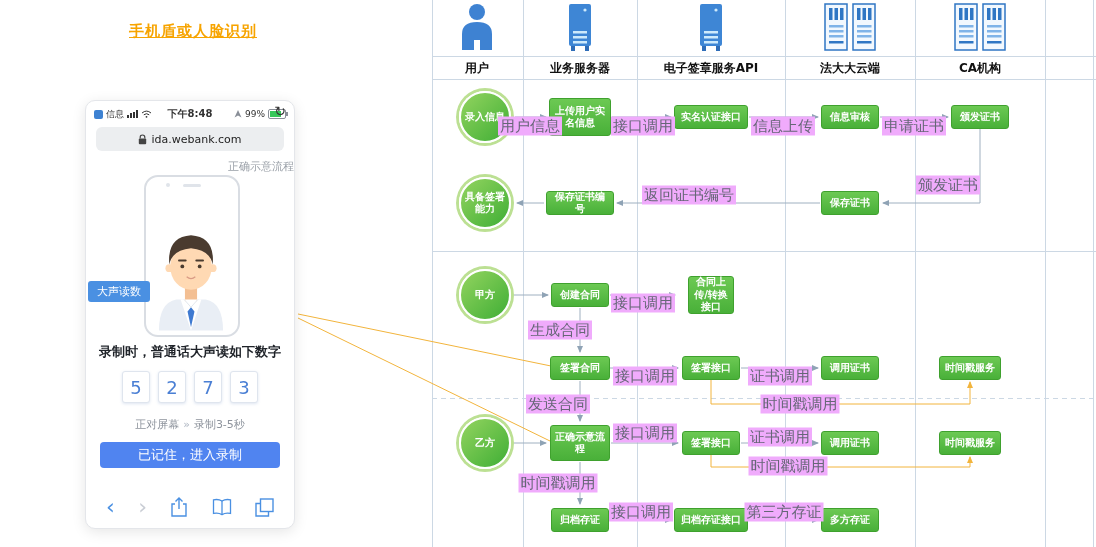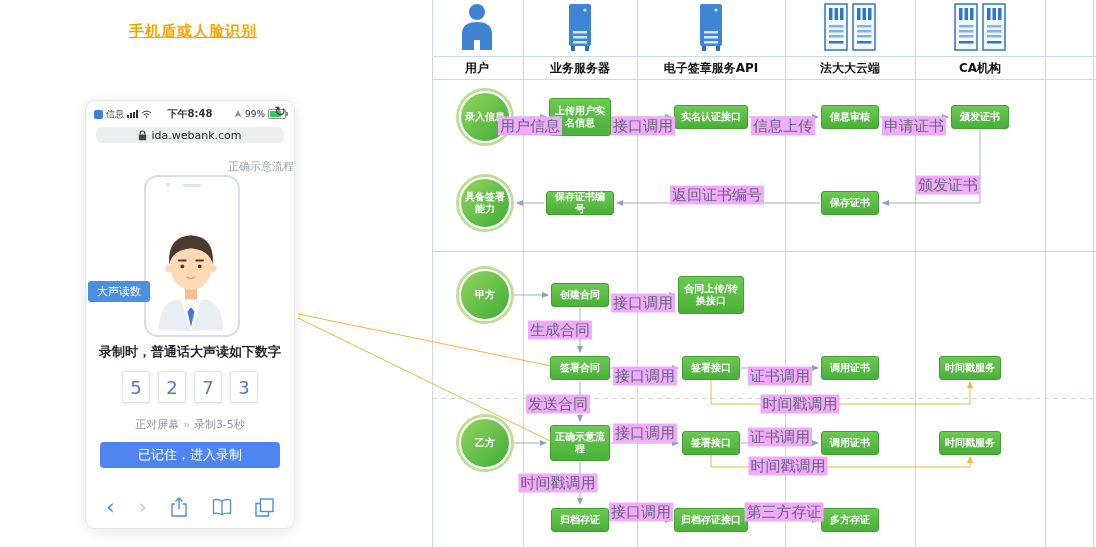--- a/index.html
+++ b/index.html
@@ -15,21 +15,21 @@
               font-size:9px;color:#333;}
   .sb-left{display:flex;align-items:center;gap:3px;flex:1;}
   .sb-time{font-weight:bold;font-size:10px;}
   .sb-right{flex:1;display:flex;justify-content:flex-end;align-items:center;gap:3px;}
   .app-chip{width:9px;height:9px;border-radius:2px;background:#3e82d2;display:inline-block;}
   .sig{display:inline-flex;align-items:flex-end;gap:1px;height:8px;}
   .sig i{width:2px;background:#333;display:block;}
   .battery{width:16px;height:8px;border:1px solid #8a8f98;border-radius:2px;position:relative;display:inline-block;}
   .battery::after{content:"";position:absolute;right:-3px;top:2px;width:2px;height:4px;background:#8a8f98;}
   .battery i{position:absolute;left:1px;top:1px;bottom:1px;width:11px;background:#35c759;display:block;}
-  .url-bar{position:absolute;top:26px;left:10px;right:10px;height:16px;background:#eceef0;border-radius:6px;
+  .url-bar{position:absolute;top:26px;left:10px;right:10px;height:24px;background:#eceef0;border-radius:6px;
            display:flex;align-items:center;justify-content:center;font-size:11px;color:#222;gap:4px;}
   .url-refresh{position:absolute;right:8px;top:2px;font-size:14px;color:#333;}
   .caption{position:absolute;top:58px;left:0;right:0;text-align:right;font-size:11px;color:#9aa0a8;}
   .illu-phone{position:absolute;left:58px;top:74px;width:92px;height:158px;border:2px solid #d9dde3;border-radius:14px;}
   .illu-speaker{position:absolute;top:7px;left:50%;transform:translateX(-50%);width:18px;height:3px;border-radius:2px;background:#e0e4ea;}
   .illu-cam{position:absolute;top:6px;left:20px;width:4px;height:4px;border-radius:50%;background:#e0e4ea;}
   .avatar{position:absolute;left:6px;bottom:4px;}
   .badge{position:absolute;left:2px;top:180px;background:#4a90e2;color:#fff;font-size:11px;
          padding:3px 9px;border-radius:3px;}
   .instruction{position:absolute;top:242px;left:0;right:0;text-align:center;font-size:13px;font-weight:bold;color:#1f2329;}
@@ -320,41 +320,41 @@
 
   <div class="gbox" style="left:580px;top:117px;width:62px;height:38px">上传用户实名信息</div>
   <div class="gbox" style="left:711px;top:117px;width:74px;height:24px">实名认证接口</div>
   <div class="gbox" style="left:850px;top:117px;width:58px;height:24px">信息审核</div>
   <div class="gbox" style="left:980px;top:117px;width:58px;height:24px">颁发证书</div>
 
   <div class="gbox" style="left:580px;top:203px;width:68px;height:24px">保存证书编号</div>
   <div class="gbox" style="left:850px;top:203px;width:58px;height:24px">保存证书</div>
 
   <div class="gbox" style="left:580px;top:295px;width:58px;height:24px">创建合同</div>
-  <div class="gbox" style="left:711px;top:295px;width:66px;height:38px">合同上传/转换接口</div>
+  <div class="gbox" style="left:711px;top:295px;width:46px;height:38px">合同上传/转换接口</div>
 
   <div class="gbox" style="left:580px;top:368px;width:60px;height:24px">签署合同</div>
   <div class="gbox" style="left:711px;top:368px;width:58px;height:24px">签署接口</div>
   <div class="gbox" style="left:850px;top:368px;width:58px;height:24px">调用证书</div>
   <div class="gbox" style="left:970px;top:368px;width:62px;height:24px">时间戳服务</div>
 
   <div class="gbox" style="left:580px;top:443px;width:60px;height:36px">正确示意流程</div>
   <div class="gbox" style="left:711px;top:443px;width:58px;height:24px">签署接口</div>
   <div class="gbox" style="left:850px;top:443px;width:58px;height:24px">调用证书</div>
   <div class="gbox" style="left:970px;top:443px;width:62px;height:24px">时间戳服务</div>
 
   <div class="gbox" style="left:580px;top:520px;width:58px;height:24px">归档存证</div>
   <div class="gbox" style="left:711px;top:520px;width:74px;height:24px">归档存证接口</div>
   <div class="gbox" style="left:850px;top:520px;width:58px;height:24px">多方存证</div>
 
   <span class="elabel" style="left:530px;top:126px">用户信息</span>
   <span class="elabel" style="left:643px;top:126px">接口调用</span>
   <span class="elabel" style="left:783px;top:126px">信息上传</span>
   <span class="elabel" style="left:914px;top:126px">申请证书</span>
-  <span class="elabel" style="left:717px;top:195px">返回证书编号</span>
+  <span class="elabel" style="left:689px;top:195px">返回证书编号</span>
   <span class="elabel" style="left:948px;top:185px">颁发证书</span>
   <span class="elabel" style="left:643px;top:303px">接口调用</span>
   <span class="elabel" style="left:560px;top:330px">生成合同</span>
   <span class="elabel" style="left:645px;top:376px">接口调用</span>
   <span class="elabel" style="left:780px;top:376px">证书调用</span>
   <span class="elabel" style="left:800px;top:404px">时间戳调用</span>
   <span class="elabel" style="left:558px;top:404px">发送合同</span>
   <span class="elabel" style="left:645px;top:433px">接口调用</span>
   <span class="elabel" style="left:780px;top:437px">证书调用</span>
   <span class="elabel" style="left:788px;top:466px">时间戳调用</span>

